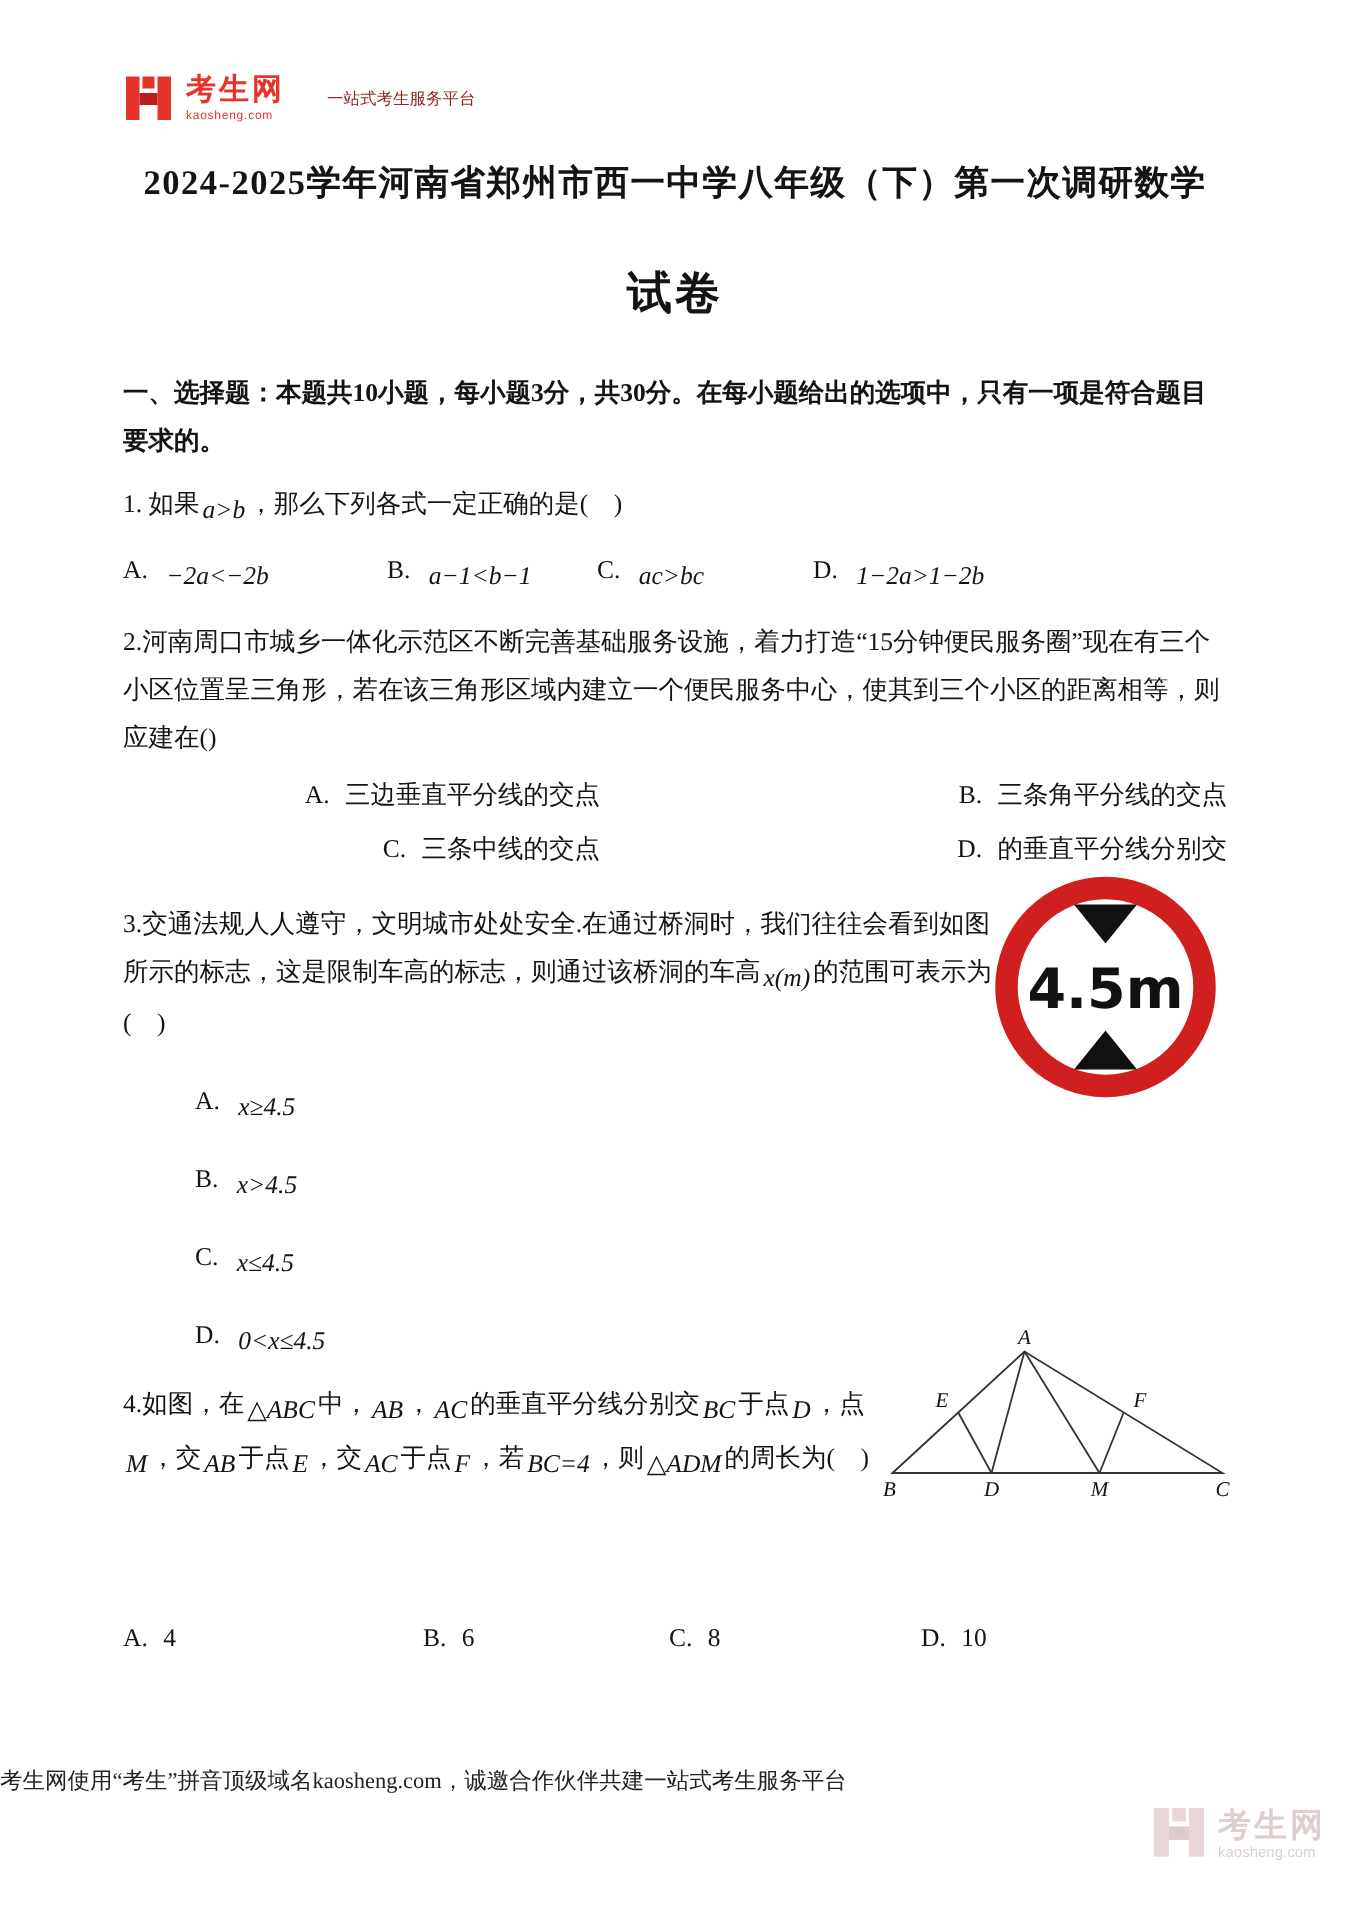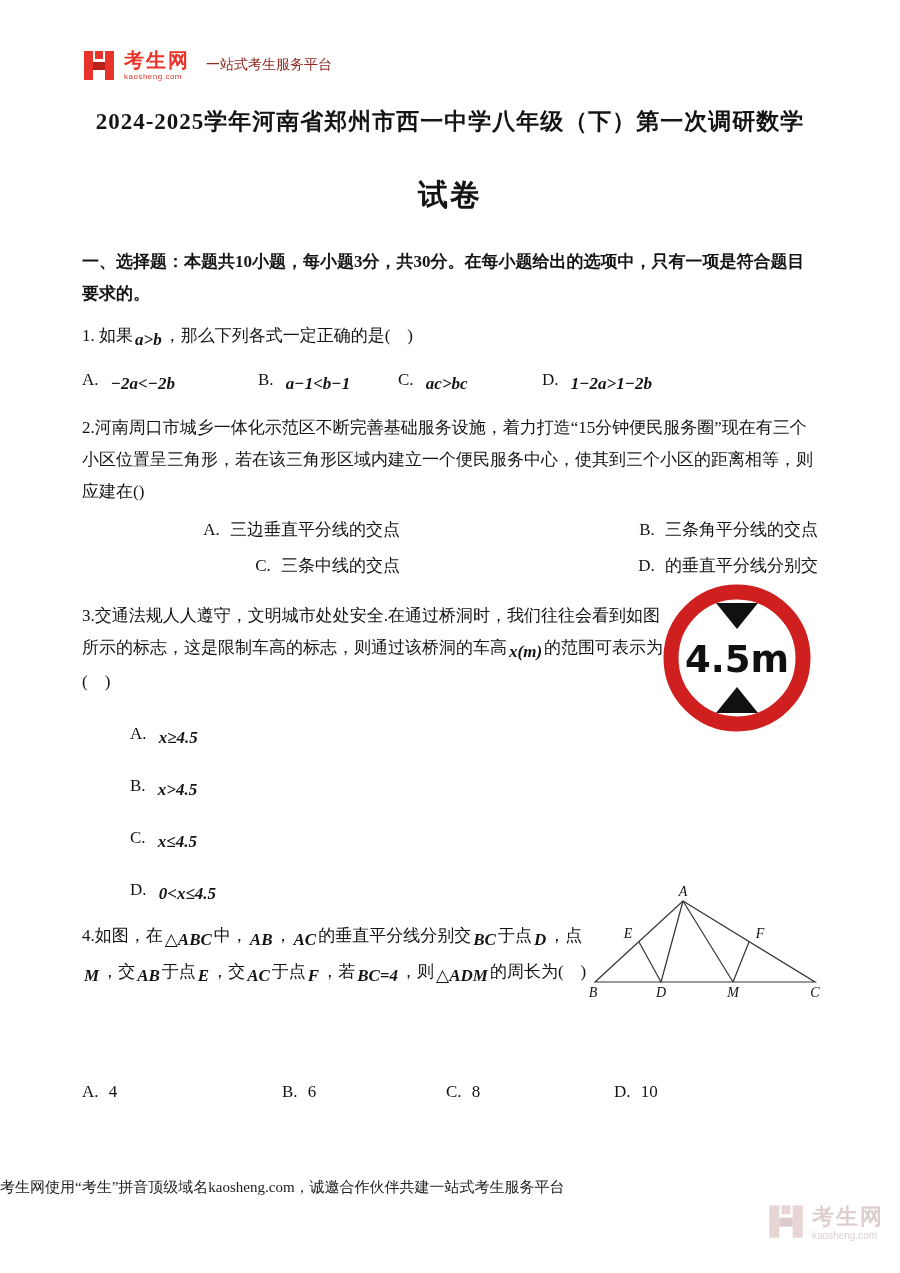--- a/index.html
+++ b/index.html
@@ -13,33 +13,33 @@
 
   
   .site-header { padding-top:48px; display:flex; align-items:center; }
   .logo { display:flex; align-items:center; gap:8px; text-decoration:none; cursor:pointer; }
   .logo-icon svg { display:block; }
   .logo-texts { display:flex; flex-direction:column; line-height:1; }
   .logo-name { color:#e8332a; font-weight:bold; font-size:20px; letter-spacing:2px;
                font-family:"Liberation Sans","DejaVu Sans",sans-serif; }
   .logo-domain { color:#e8332a; font-size:8px; margin-top:3px; letter-spacing:.5px;
                font-family:"Liberation Sans","DejaVu Sans",sans-serif; }
-  .logo-tagline { color:#8f2a20; font-size:14px; margin-left:8px; align-self:center;
+  .logo-tagline { color:#8f2a20; font-size:11px; margin-left:20px; align-self:center;
                font-family:"Liberation Sans","DejaVu Sans",sans-serif; }
 
   
   .title-line1 { margin-top:24px; text-align:center; font-size:23px; font-weight:bold; letter-spacing:1px; }
   .title-line2 { margin-top:38px; text-align:center; font-size:30px; font-weight:bold; letter-spacing:2px; }
 
   
   .section-heading { margin-top:30px; font-size:17px; font-weight:bold; line-height:32px; }
 
   
   .q-text { font-size:17px; line-height:32px; }
-  .math { font-style:italic; font-family:"Liberation Serif","DejaVu Serif",serif; padding:0 2px;font-weight:bold; }
+  .math { font-style:italic; font-family:"Liberation Serif","DejaVu Serif",serif; padding:0 2px; }
   .q-text .math, .opt-val.math { position:relative; top:4px; }
   .opt-label { margin-right:6px; }
   .opt { font-size:17px; }
 
   
   .q1 { margin-top:10px; }
   .q1-options, .q4-options { margin-top:18px; display:flex; }
   .q1-options .opt:nth-child(1), .q4-options .opt:nth-child(1) { width:176px; }
   .q1-options .opt:nth-child(2), .q4-options .opt:nth-child(2) { width:140px; }
   .q1-options .opt:nth-child(3), .q4-options .opt:nth-child(3) { width:144px; }

